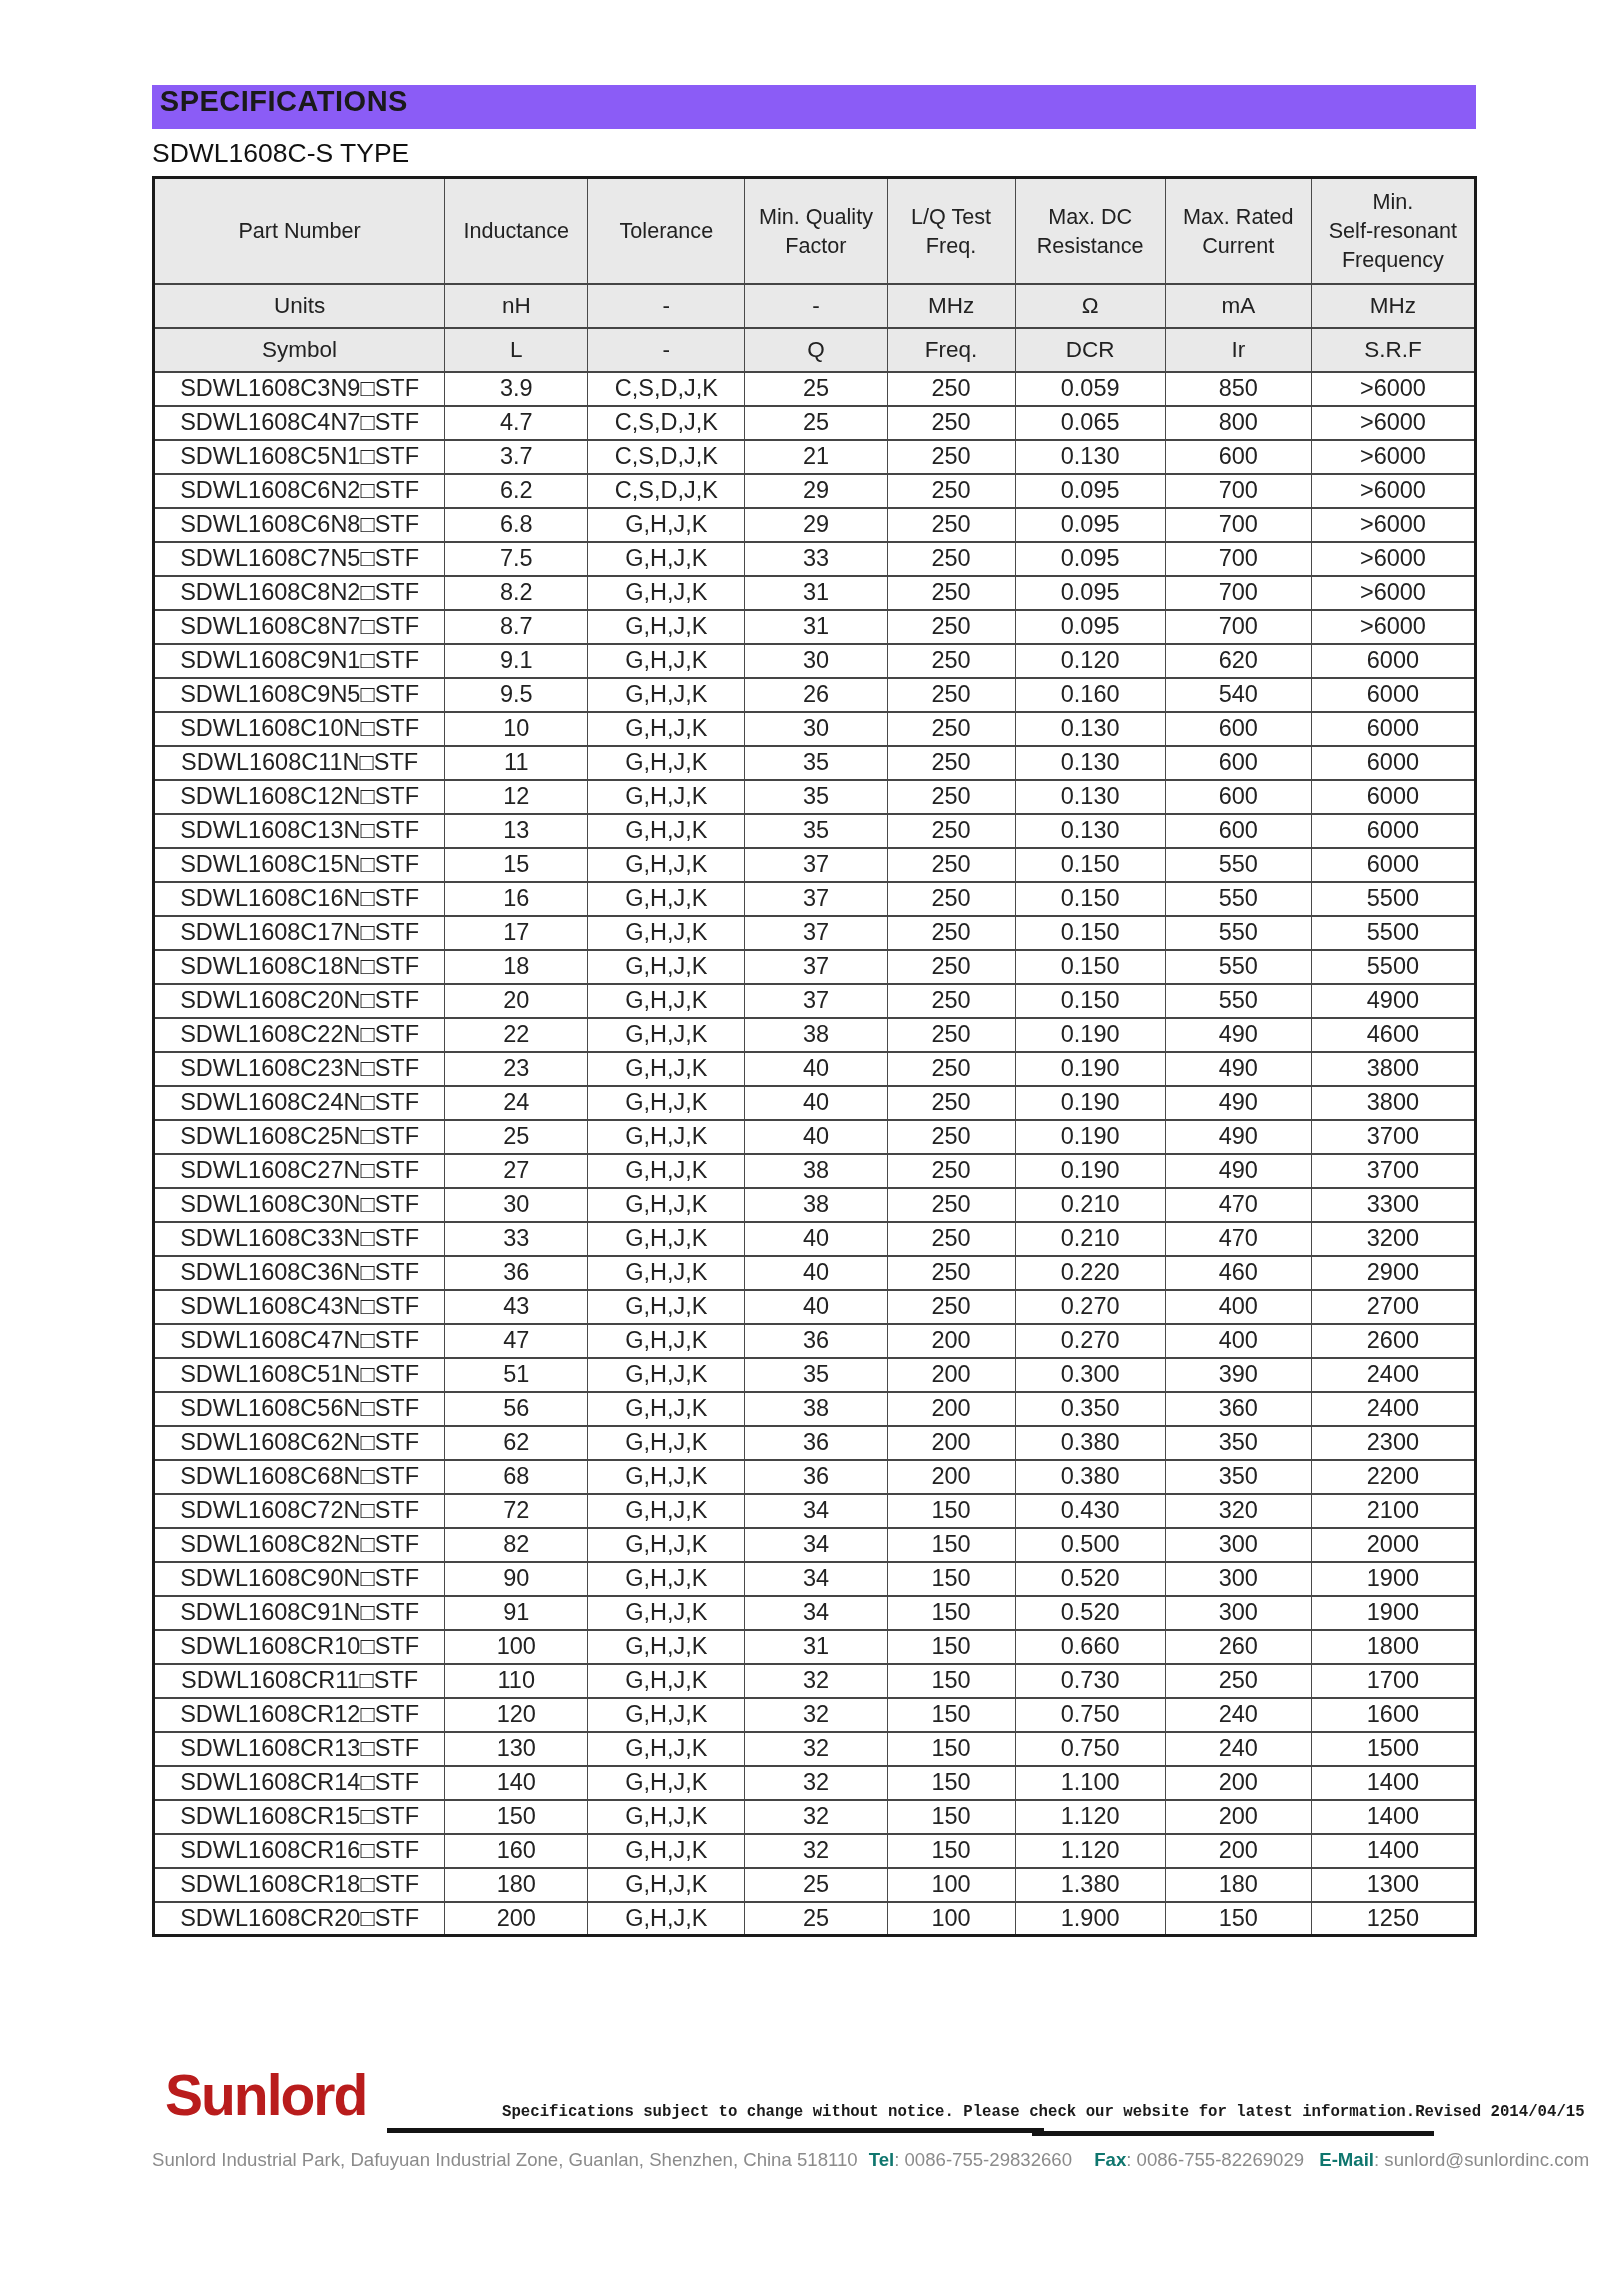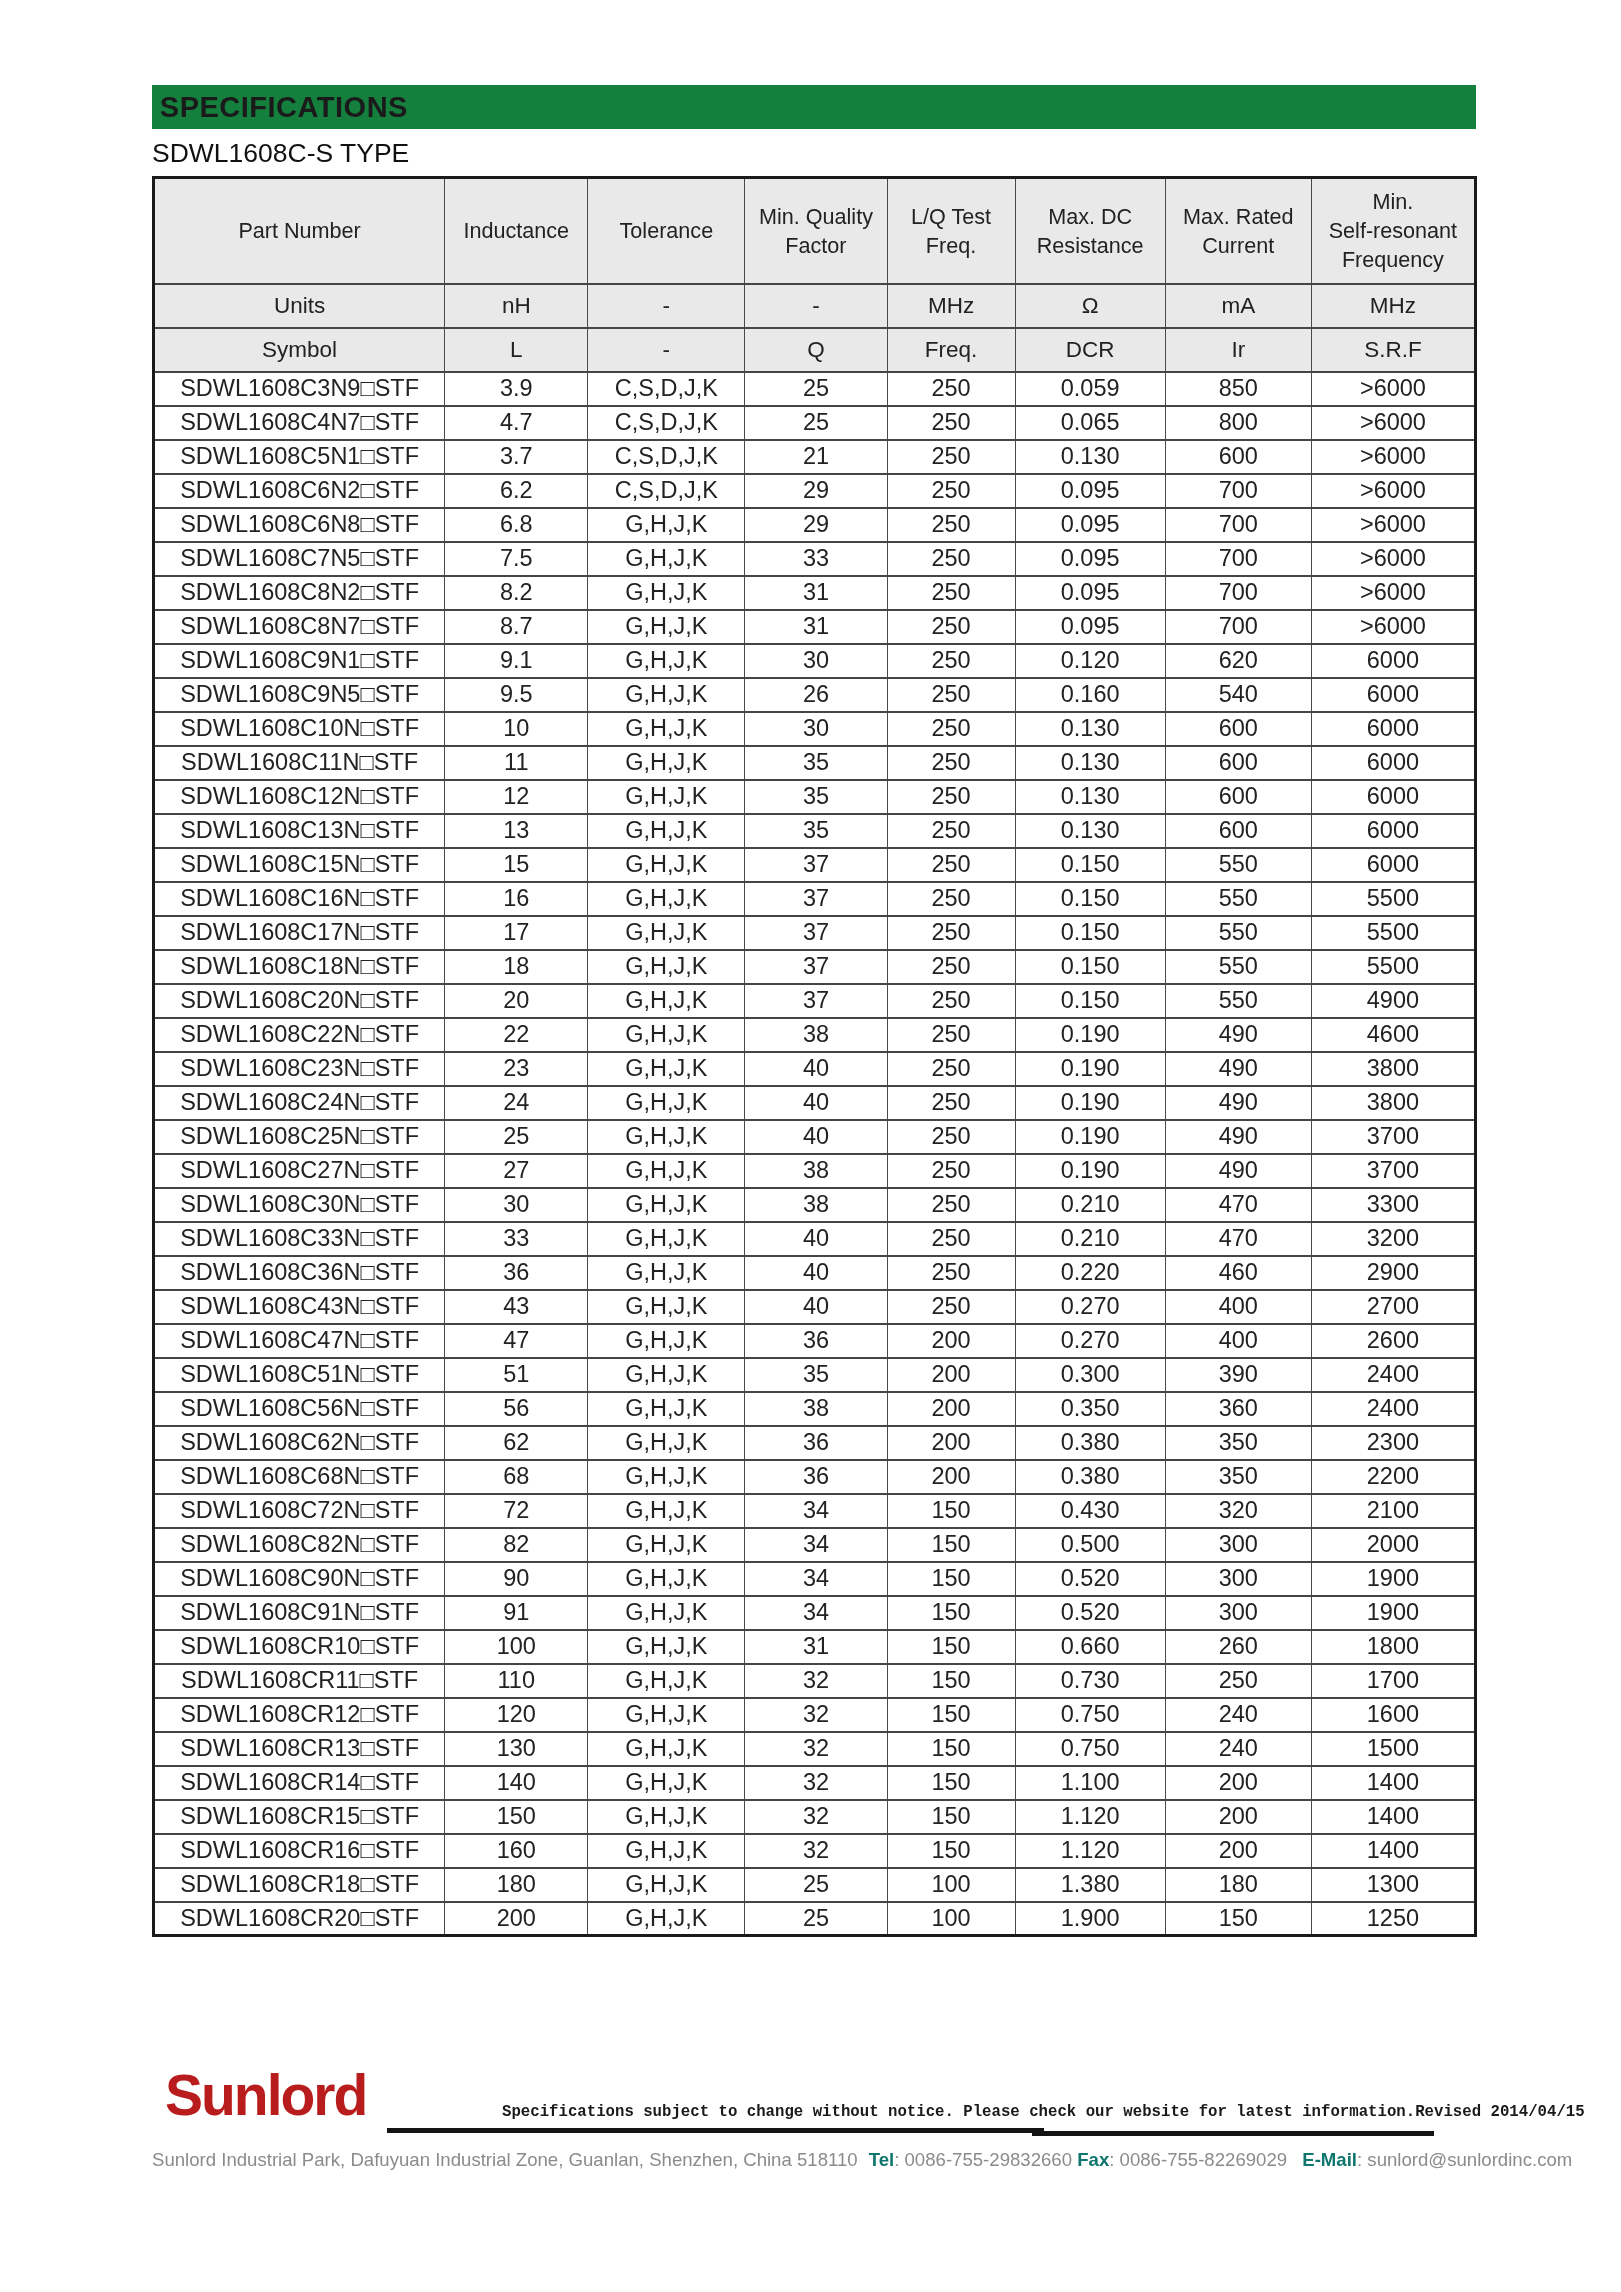--- a/index.html
+++ b/index.html
@@ -10,22 +10,22 @@
     width: 1621px;
     height: 2293px;
     background: #ffffff;
     overflow: hidden;
   }
   
   .title-bar {
     position: absolute;
     left: 152px; top: 85px;
     width: 1324px; height: 44px;
-    background: #15803d;
-    display: flex; align-items: center;
+    background: #8b5cf6;
+    display: flex; align-items: flex-start;
     padding-left: 7.8px;
   }
   .title-bar h1 {
     font-size: 29px;
     font-weight: bold;
     color: #1a1a1a;
     letter-spacing: 0.5px;
   }
   .subtitle {
     position: absolute;
@@ -657,18 +657,18 @@
     <span class="notice">Specifications subject to change without notice. Please check our website for latest information.</span>
     <span class="revised">Revised 2014/04/15</span>
   </div>
 
   <div class="footer-rule-a"></div>
   <div class="footer-rule-b"></div>
 
   <div class="footer-address">
     <span>Sunlord Industrial Park, Dafuyuan Industrial Zone, Guanlan, Shenzhen, China 518110</span>
     <b style="margin-left:5.9px;">Tel</b><span>: 0086-755-29832660</span>
-    <b style="margin-left:0;">Fax</b><span>: 0086-755-82269029</span>
+    <b style="margin-left:17px;">Fax</b><span>: 0086-755-82269029</span>
     <b style="margin-left:10px;">E-Mail</b><span>: sunlord@sunlordinc.com</span>
   </div>
 
 </div>
 
 
 </body></html>

